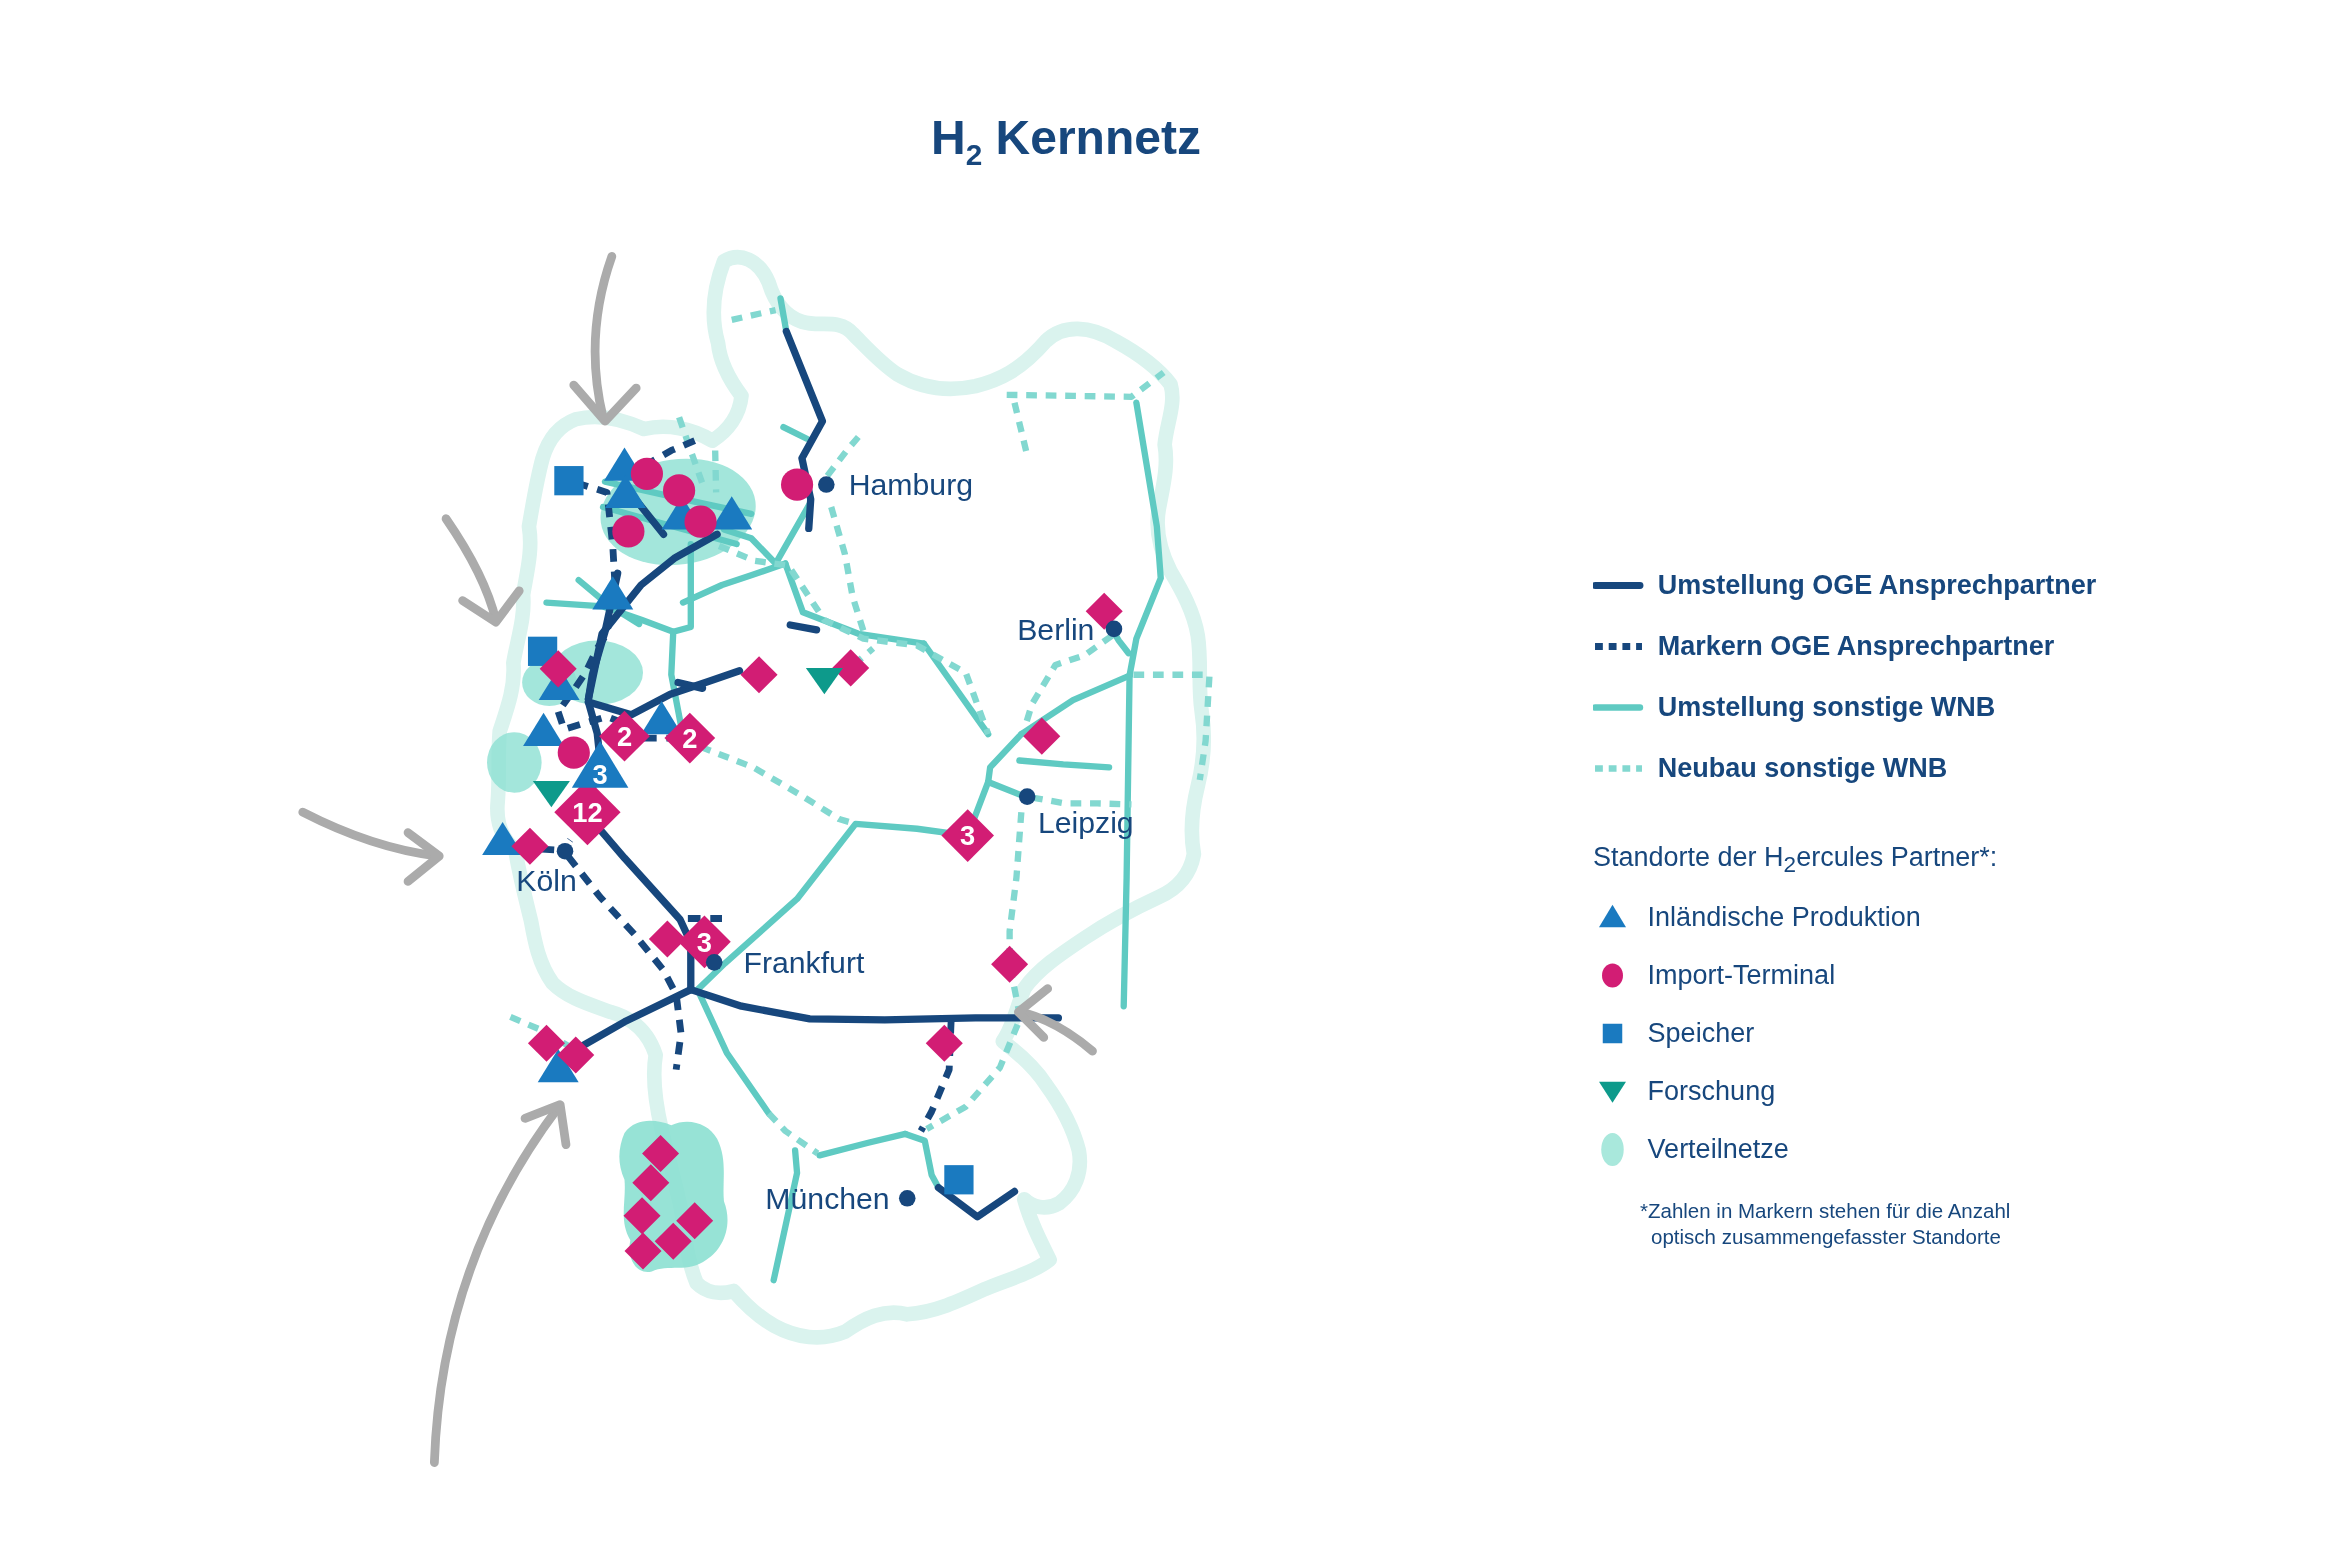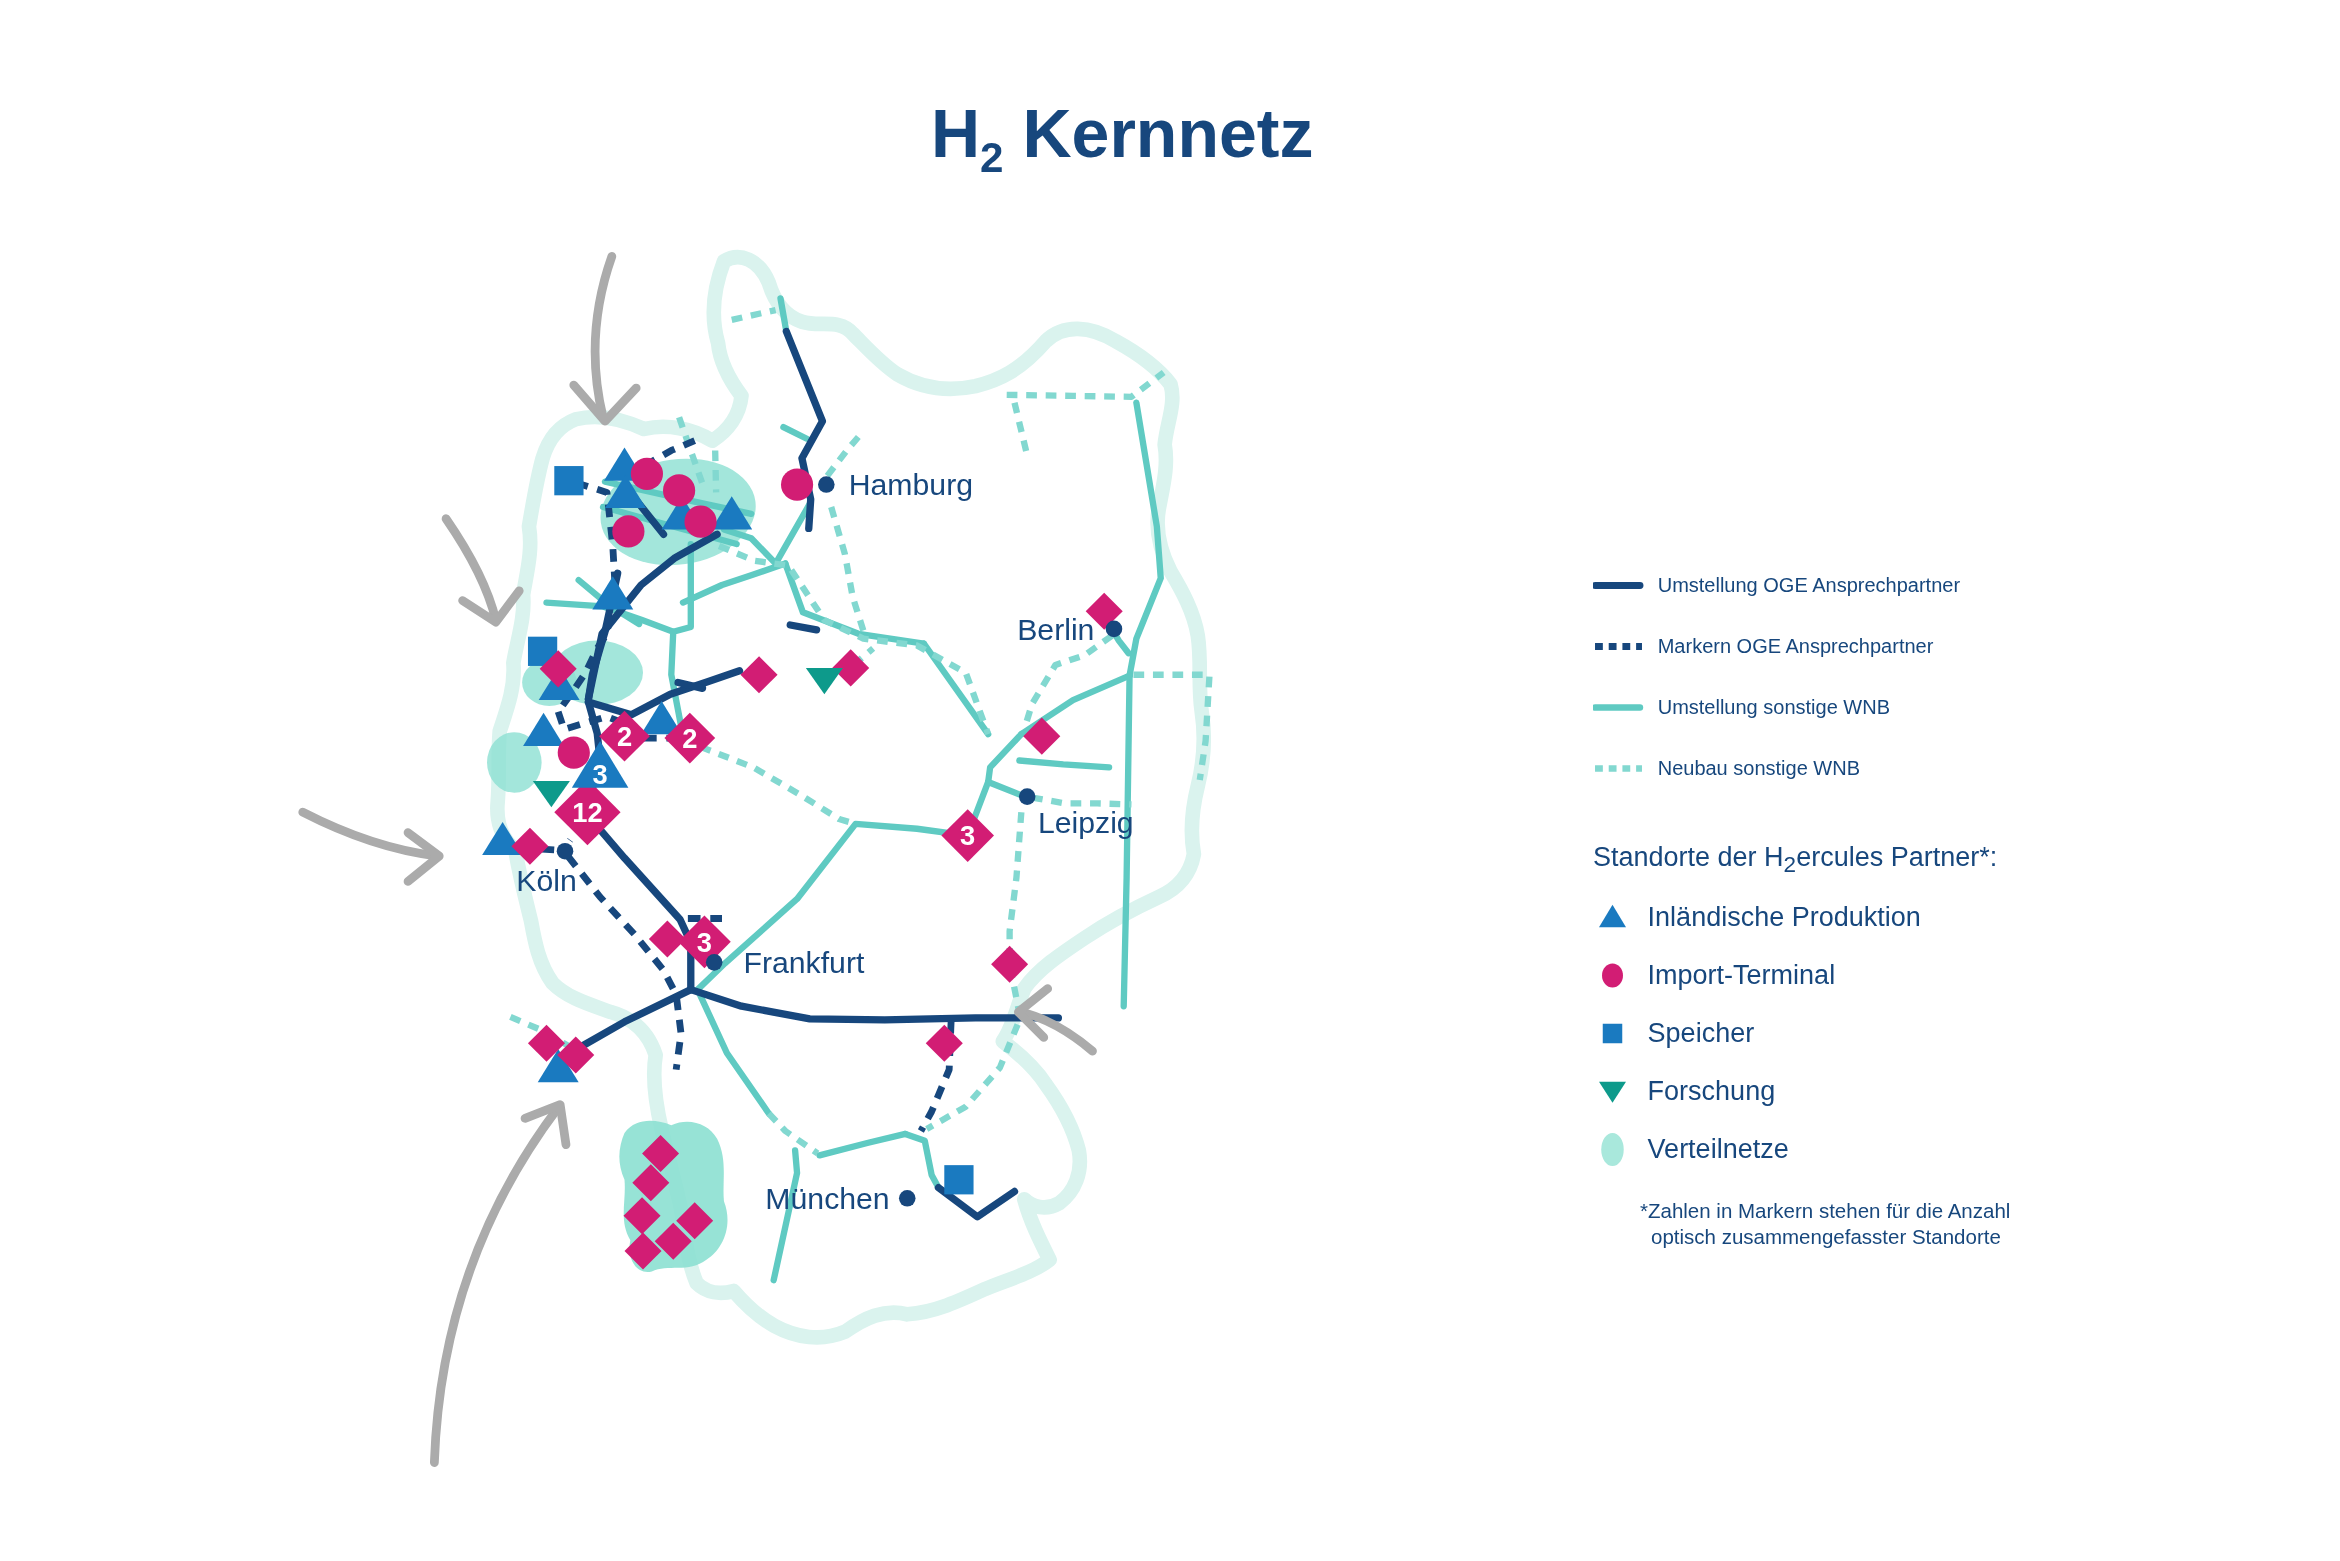--- a/index.html
+++ b/index.html
@@ -1,24 +1,24 @@
 <!DOCTYPE html>
 <html><head>
 <meta charset="utf-8">
 <style>
   html,body{margin:0;padding:0;background:#ffffff;}
   #stage{position:relative;width:2341px;height:1561px;overflow:hidden;background:#fff;
          font-family:"Liberation Sans", sans-serif;}
   #map-svg{position:absolute;left:0;top:0;}
-  #page-title{position:absolute;left:931px;top:94px;font-size:68px;font-weight:bold;color:#17477d;white-space:nowrap;}
+  #page-title{position:absolute;left:931px;top:110px;font-size:48px;font-weight:bold;color:#17477d;white-space:nowrap;}
   #page-title sub, .subtxt sub{font-size:0.62em;}
   #legend{position:absolute;left:1593px;top:555px;width:605px;color:#17477d;}
   .lgrow{display:flex;align-items:center;height:61px;}
   .lgrow .sw{width:51px;margin-right:13.7px;flex:0 0 auto;display:flex;align-items:center;}
-  .lgrow .lbl{font-size:20px;white-space:nowrap;}
+  .lgrow .lbl{font-size:27px;white-space:nowrap;font-weight:bold;}
   #sites-header{font-size:27px;height:33px;margin-top:43px;margin-bottom:13.7px;white-space:nowrap;}
   .strow{display:flex;align-items:center;height:58px;}
   .strow .sw{width:39px;margin-right:15.6px;flex:0 0 auto;display:flex;justify-content:center;align-items:center;}
   .strow .lbl{font-size:27px;white-space:nowrap;}
   #footnote{margin-top:19.5px;font-size:20.5px;line-height:26px;color:#17477d;}
   #footnote .f1{padding-left:47px;margin-top:6px;}
   #footnote .f2{padding-left:58px;}
 </style>
 </head>
 <body>

